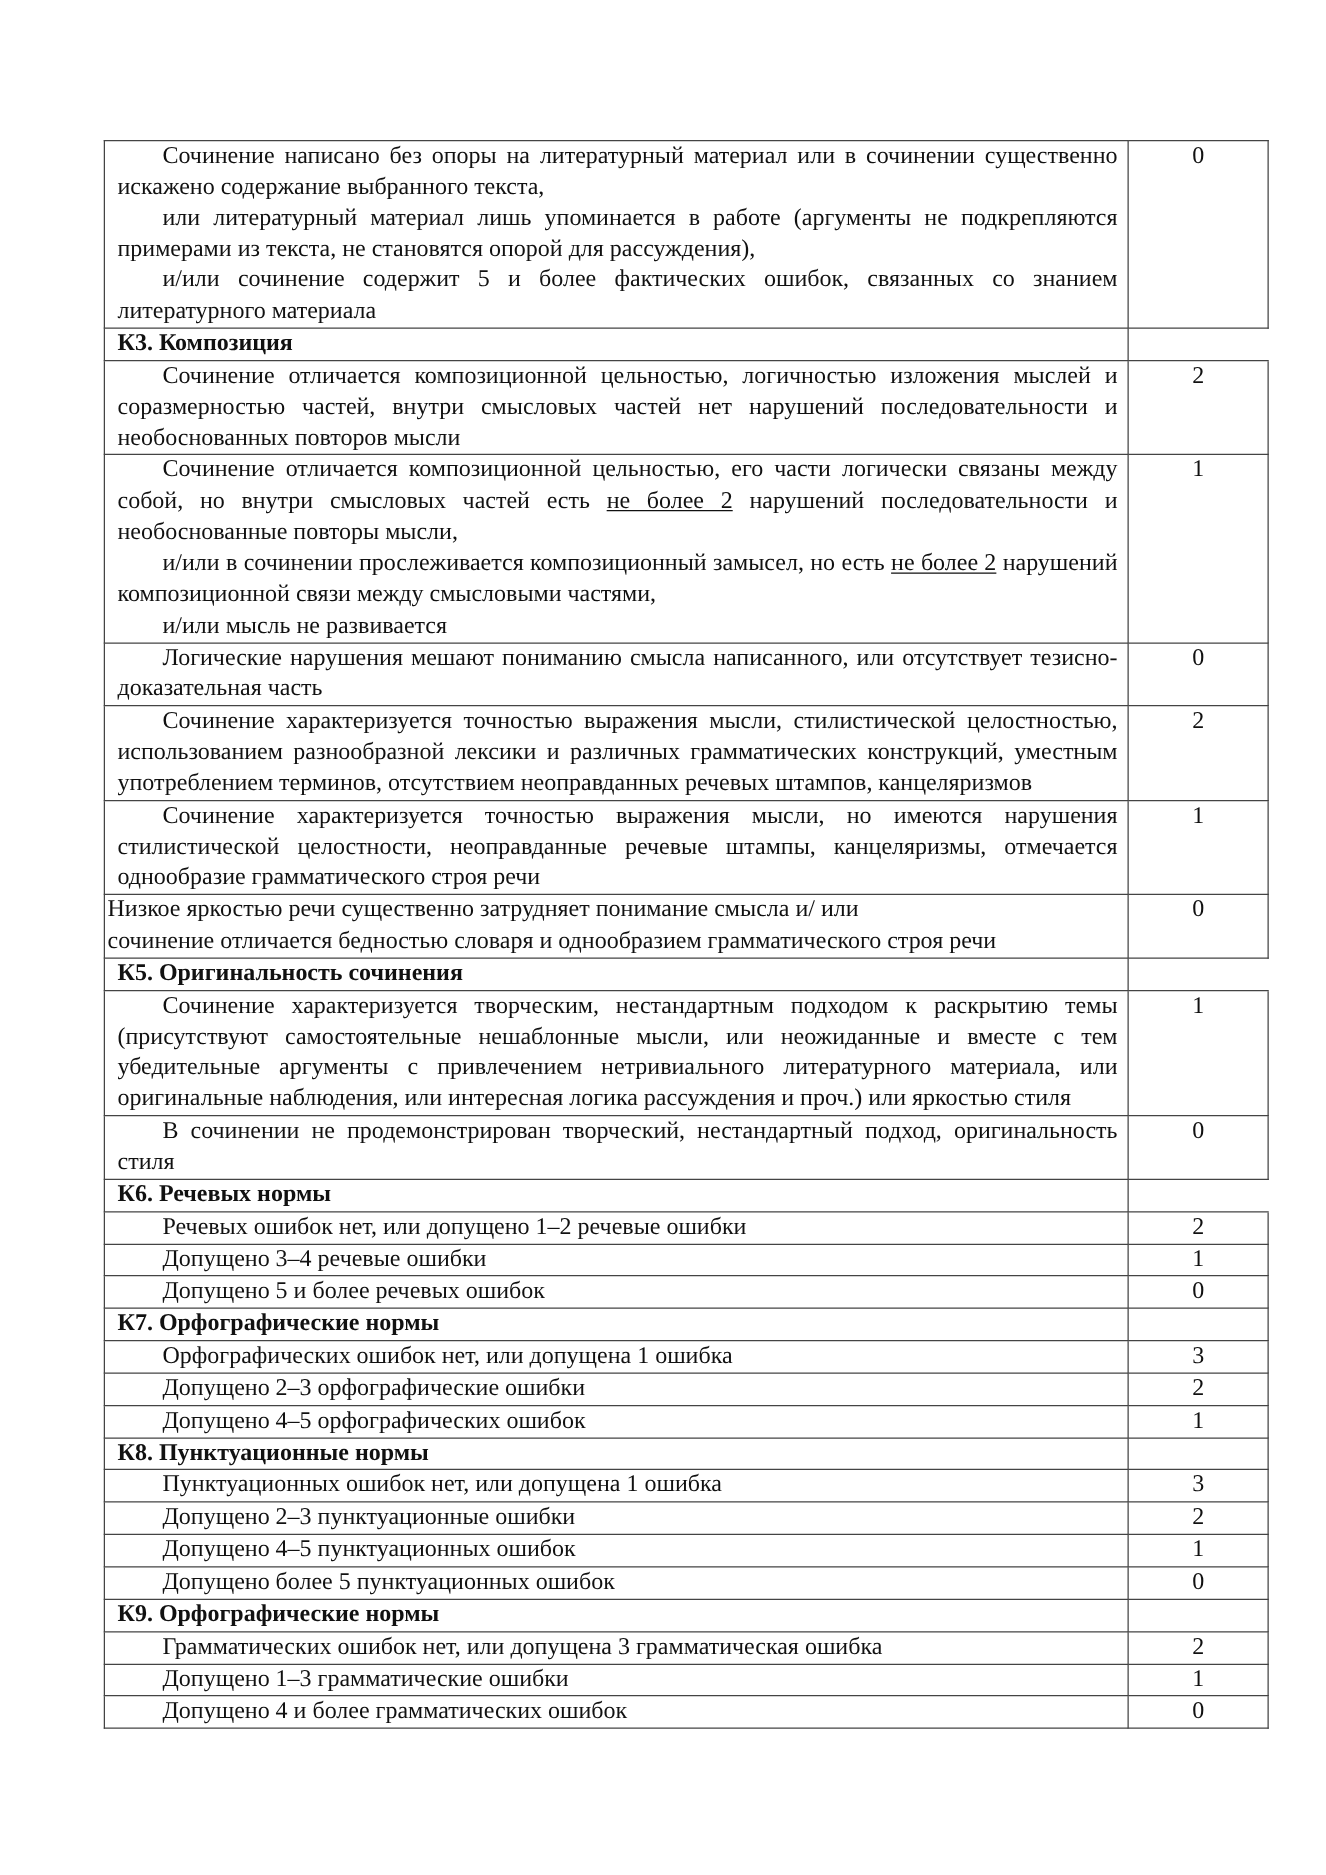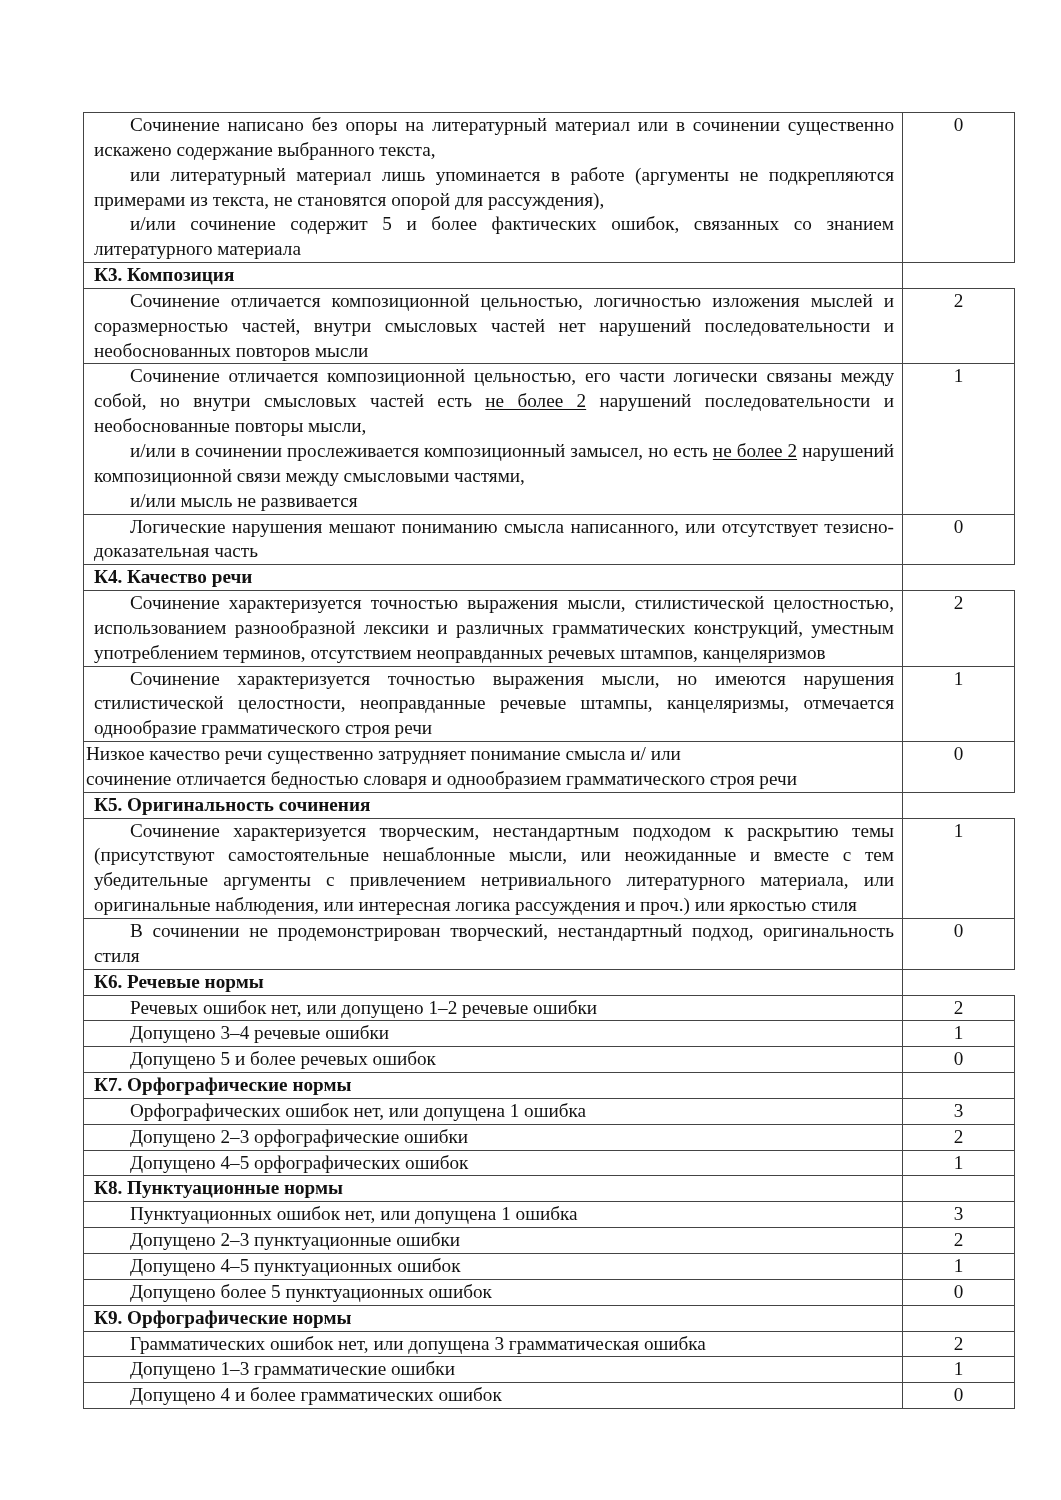--- a/index.html
+++ b/index.html
@@ -59,38 +59,34 @@
           </td>
           <td class="score">1</td>
         </tr>
         <tr>
           <td class="desc">
             <div class="para"><span>Логические нарушения мешают пониманию смысла написанного, или отсутствует тезисно-доказательная часть</span></div>
           </td>
           <td class="score">0</td>
         </tr>
         <tr>
-          <td class="head">К4. Качество речи</td>
-          <td class="head-score"></td>
-        </tr>
-        <tr>
           <td class="desc">
             <div class="para"><span>Сочинение характеризуется точностью выражения мысли, стилистической целостностью, использованием разнообразной лексики и различных грамматических конструкций, уместным употреблением терминов, отсутствием неоправданных речевых штампов, канцеляризмов</span></div>
           </td>
           <td class="score">2</td>
         </tr>
         <tr>
           <td class="desc">
             <div class="para"><span>Сочинение характеризуется точностью выражения мысли, но имеются нарушения стилистической целостности, неоправданные речевые штампы, канцеляризмы, отмечается однообразие грамматического строя речи</span></div>
           </td>
           <td class="score">1</td>
         </tr>
         <tr>
           <td class="desc flush">
-            <div class="para plain"><span>Низкое качество речи существенно затрудняет понимание смысла и/ или</span></div>
+            <div class="para plain"><span>Низкое яркостью речи существенно затрудняет понимание смысла и/ или</span></div>
             <div class="para plain"><span>сочинение отличается бедностью словаря и однообразием грамматического строя речи</span></div>
           </td>
           <td class="score">0</td>
         </tr>
         <tr>
           <td class="head">К5. Оригинальность сочинения</td>
           <td class="head-score"></td>
         </tr>
         <tr>
           <td class="desc">
@@ -98,21 +94,21 @@
           </td>
           <td class="score">1</td>
         </tr>
         <tr>
           <td class="desc">
             <div class="para"><span>В сочинении не продемонстрирован творческий, нестандартный подход, оригинальность стиля</span></div>
           </td>
           <td class="score">0</td>
         </tr>
         <tr>
-          <td class="head">К6. Речевые нормы</td>
+          <td class="head">К6. Речевых нормы</td>
           <td class="head-score"></td>
         </tr>
         <tr>
           <td class="desc">
             <div class="single"><span>Речевых ошибок нет, или допущено 1–2 речевые ошибки</span></div>
           </td>
           <td class="score">2</td>
         </tr>
         <tr>
           <td class="desc">

